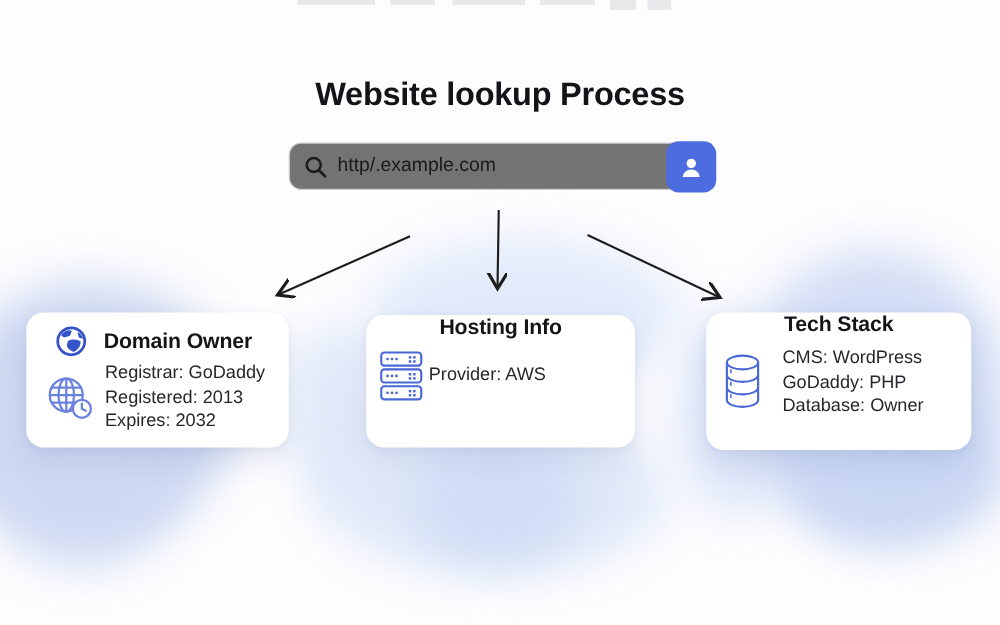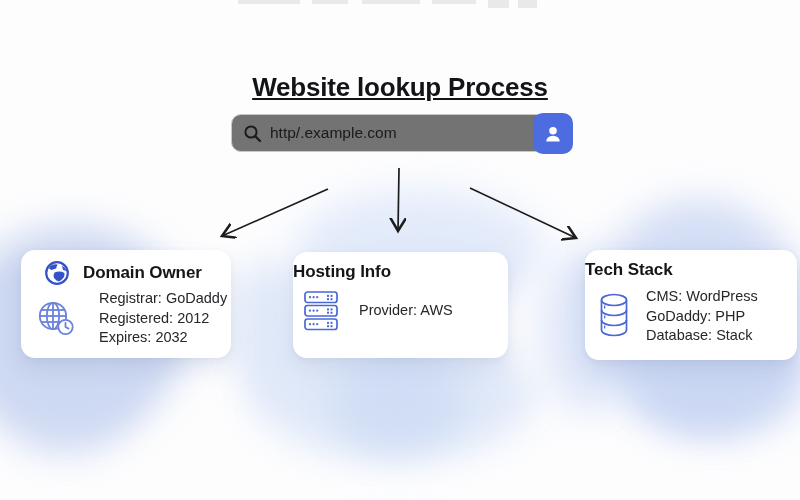--- a/index.html
+++ b/index.html
@@ -17,22 +17,22 @@
   .blob6 {left:233px;top:258px;width:75px;height:145px;background:#dce6f8;opacity:.9;}
   .blob3 {left:255px;top:330px;width:280px;height:130px;background:#dde7f8;opacity:.9;}
   .blob3b{left:330px;top:352px;width:135px;height:98px;background:#cfdcf5;opacity:.9;}
   .blob5 {left:540px;top:248px;width:95px;height:165px;background:#dae4f8;opacity:.85;}
   .blob4 {left:592px;top:200px;width:215px;height:230px;background:#cfdaf4;opacity:.9;}
   .blob4b{left:630px;top:318px;width:175px;height:118px;background:#c9d6f3;opacity:.85;}
   
   .remnant{position:absolute;top:0;background:#e9e9ec;z-index:1;}
   
   .page-title{
-    position:absolute;left:0;top:72px;width:100%;text-align:center;
-    font-size:26px;font-weight:bold;color:#131417;letter-spacing:-.2px;z-index:2;text-decoration:underline;
+    position:absolute;left:0;top:60px;width:100%;text-align:center;
+    font-size:26px;font-weight:bold;color:#131417;letter-spacing:-.2px;z-index:2;
   }
   
   .searchbar{
     position:absolute;left:231px;top:114px;width:341px;height:38px;
     background:#737373;border:1.5px solid #c7c7cd;border-radius:10px;
     box-sizing:border-box;display:flex;align-items:center;z-index:2;
   }
   .searchbar .mag{margin-left:11px;display:flex;align-items:center;}
   .searchbar input{
     border:none;outline:none;background:transparent;flex:1;
@@ -47,29 +47,29 @@
   
   .arrows{position:absolute;left:0;top:0;z-index:1;pointer-events:none;}
   
   .card{
     position:absolute;background:#ffffff;border-radius:14px;z-index:2;
     box-shadow:0 10px 22px rgba(80,100,160,.13),0 2px 6px rgba(80,100,160,.07);
     box-sizing:border-box;
   }
   .card-left  {left:21px; top:250px;width:210px;height:108px;}
   .card-mid   {left:293px;top:252px;width:215px;height:106px;}
-  .card-right {left:585px;top:250px;width:212px;height:110px;}
+  .card-right {left:565px;top:250px;width:212px;height:110px;}
   .card-title{
     font-size:17px;font-weight:bold;color:#141518;letter-spacing:-.1px;margin:0;
   }
   .title-row{display:flex;align-items:center;gap:13px;padding:10px 0 0 23px;}
-  .title-center{padding-top:10px;}
+  .title-center{text-align:center;}
   .card-body{display:flex;align-items:center;}
-  .card-left  .card-body{padding:3px 0 0 14px;gap:22px;}
-  .card-mid   .card-body{padding:8px 16px 0 10px;gap:20px;}
+  .card-left  .card-body{padding:3px 0 0 14px;gap:7px;}
+  .card-mid   .card-body{padding:8px 16px 0 10px;gap:4px;}
   .card-right .card-body{padding:7px 0 0 12px;gap:15px;}
   .lines{font-size:14.5px;line-height:19.5px;color:#26272b;}
   .icn{display:flex;align-items:center;flex:0 0 auto;}
 </style>
 </head>
 <body>
 
 <div class="stage">
 
   <div class="blob blob1"></div>
@@ -142,21 +142,21 @@
             <line x1="6" y1="12" x2="30" y2="12"></line>
             <line x1="4.8" y1="18" x2="31.2" y2="18"></line>
             <line x1="6" y1="24" x2="30" y2="24"></line>
           </g>
           <circle cx="30.5" cy="29" r="7.2" fill="#ffffff" stroke="#6b82dd" stroke-width="1.8"></circle>
           <path d="M30.5,29 L30.5,24.8 M30.5,29 L33.6,30.6" fill="none" stroke="#6b82dd" stroke-width="1.8" stroke-linecap="round"></path>
         </svg>
       </span>
       <div class="lines">
         <div>Registrar: GoDaddy</div>
-        <div>Registered: 2012</div>
+        <div>Registered: 2013</div>
         <div>Expires: 2032</div>
       </div>
     </div>
   </div>
 
   <div class="card card-mid">
     <div class="title-center">
       <h2 class="card-title">Hosting Info</h2>
     </div>
     <div class="card-body">
@@ -210,18 +210,18 @@
             <path d="M4.5,8 V38 a12.5,5.5 0 0 0 25,0 V8"></path>
             <path d="M4.5,18 a12.5,5.5 0 0 0 25,0"></path>
             <path d="M4.5,28 a12.5,5.5 0 0 0 25,0"></path>
             <path d="M8,13.5 q-1,1.5 0,3 M8,23.5 q-1,1.5 0,3 M8,33.5 q-1,1.5 0,3" stroke-width="1.3"></path>
           </g>
         </svg>
       </span>
       <div class="lines">
         <div>CMS: WordPress</div>
         <div>GoDaddy: PHP</div>
-        <div>Database: Stack</div>
+        <div>Database: Owner</div>
       </div>
     </div>
   </div>
 
 </div>
 
 </body></html>

